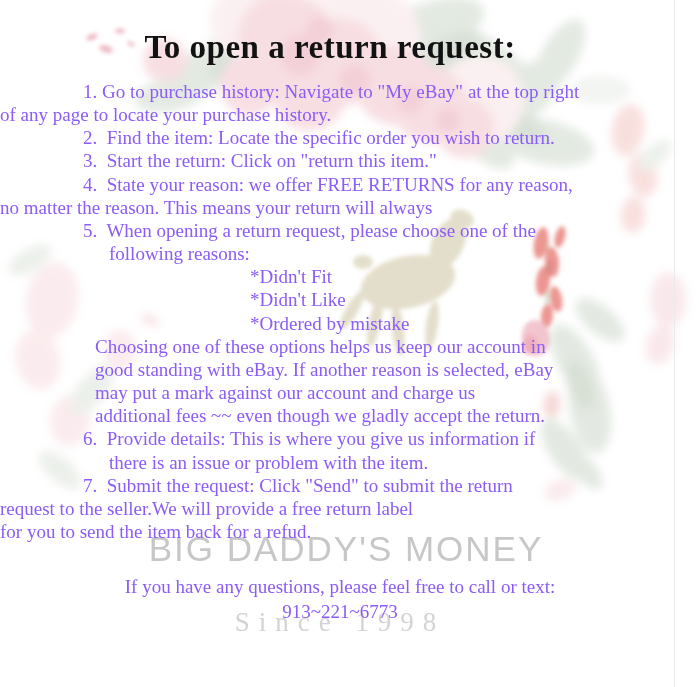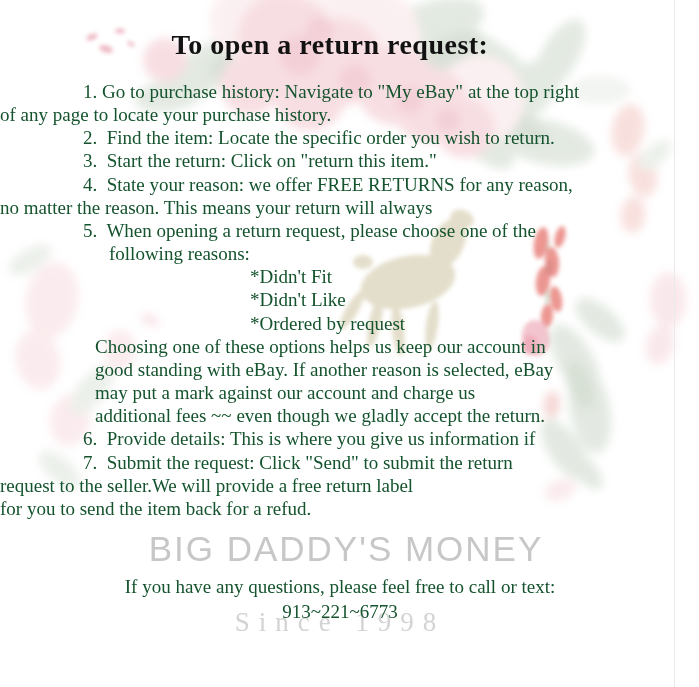--- a/index.html
+++ b/index.html
@@ -17,24 +17,24 @@
   }
   .wm2{
     position:absolute;left:0;top:607px;width:680px;z-index:2;
     text-align:center;font-size:27px;letter-spacing:9px;white-space:nowrap;
     color:#d3d3d3;
   }
 
   .content{position:absolute;left:0;top:0;width:699px;z-index:3;}
   .title{
     position:absolute;left:0;top:29px;width:660px;text-align:center;
-    font-size:28px;font-weight:600;color:#121212;letter-spacing:0.5px;
+    font-size:33px;font-weight:600;color:#121212;letter-spacing:0.5px;
   }
   .list{position:absolute;left:0;top:80px;width:699px;}
-  .line{font-size:19px;line-height:23.15px;white-space:pre;color:#14532d;}
+  .line{font-size:19px;line-height:23.15px;white-space:pre;color:#8b5cf6;}
   .ind-num{padding-left:83px;}
   .ind-a{}
   .ind-b{padding-left:109px;}
   .ind-star{padding-left:250px;}
   .ind-p{padding-left:89px;margin-left:6px;}
 
   .footer{position:absolute;left:0;top:575px;width:680px;text-align:center;}
   .footer .line{white-space:nowrap;line-height:24.5px;}
 </style>
 </head>
@@ -158,26 +158,27 @@
       <div class="line ind-num">1. Go to purchase history: Navigate to "My eBay" at the top right</div>
       <div class="line ind-a">of any page to locate your purchase history.</div>
       <div class="line ind-num">2.  Find the item: Locate the specific order you wish to return.</div>
       <div class="line ind-num">3.  Start the return: Click on "return this item."</div>
       <div class="line ind-num">4.  State your reason: we offer FREE RETURNS for any reason,</div>
       <div class="line ind-a">no matter the reason. This means your return will always</div>
       <div class="line ind-num">5.  When opening a return request, please choose one of the</div>
       <div class="line ind-b">following reasons:</div>
       <div class="line ind-star">*Didn't Fit</div>
       <div class="line ind-star">*Didn't Like</div>
-      <div class="line ind-star">*Ordered by request</div>
+      <div class="line ind-star">*Ordered by mistake</div>
       <div class="line ind-p">Choosing one of these options helps us keep our account in</div>
       <div class="line ind-p">good standing with eBay. If another reason is selected, eBay</div>
       <div class="line ind-p">may put a mark against our account and charge us</div>
       <div class="line ind-p">additional fees ~~ even though we gladly accept the return.</div>
       <div class="line ind-num">6.  Provide details: This is where you give us information if</div>
+      <div class="line ind-b">there is an issue or problem with the item.</div>
       <div class="line ind-num">7.  Submit the request: Click "Send" to submit the return</div>
       <div class="line ind-a">request to the seller.We will provide a free return label</div>
       <div class="line ind-a">for you to send the item back for a refud.</div>
     </div>
 
     <div class="footer">
       <div class="line">If you have any questions, please feel free to call or text:</div>
       <div class="line">913~221~6773</div>
     </div>
   </div>

